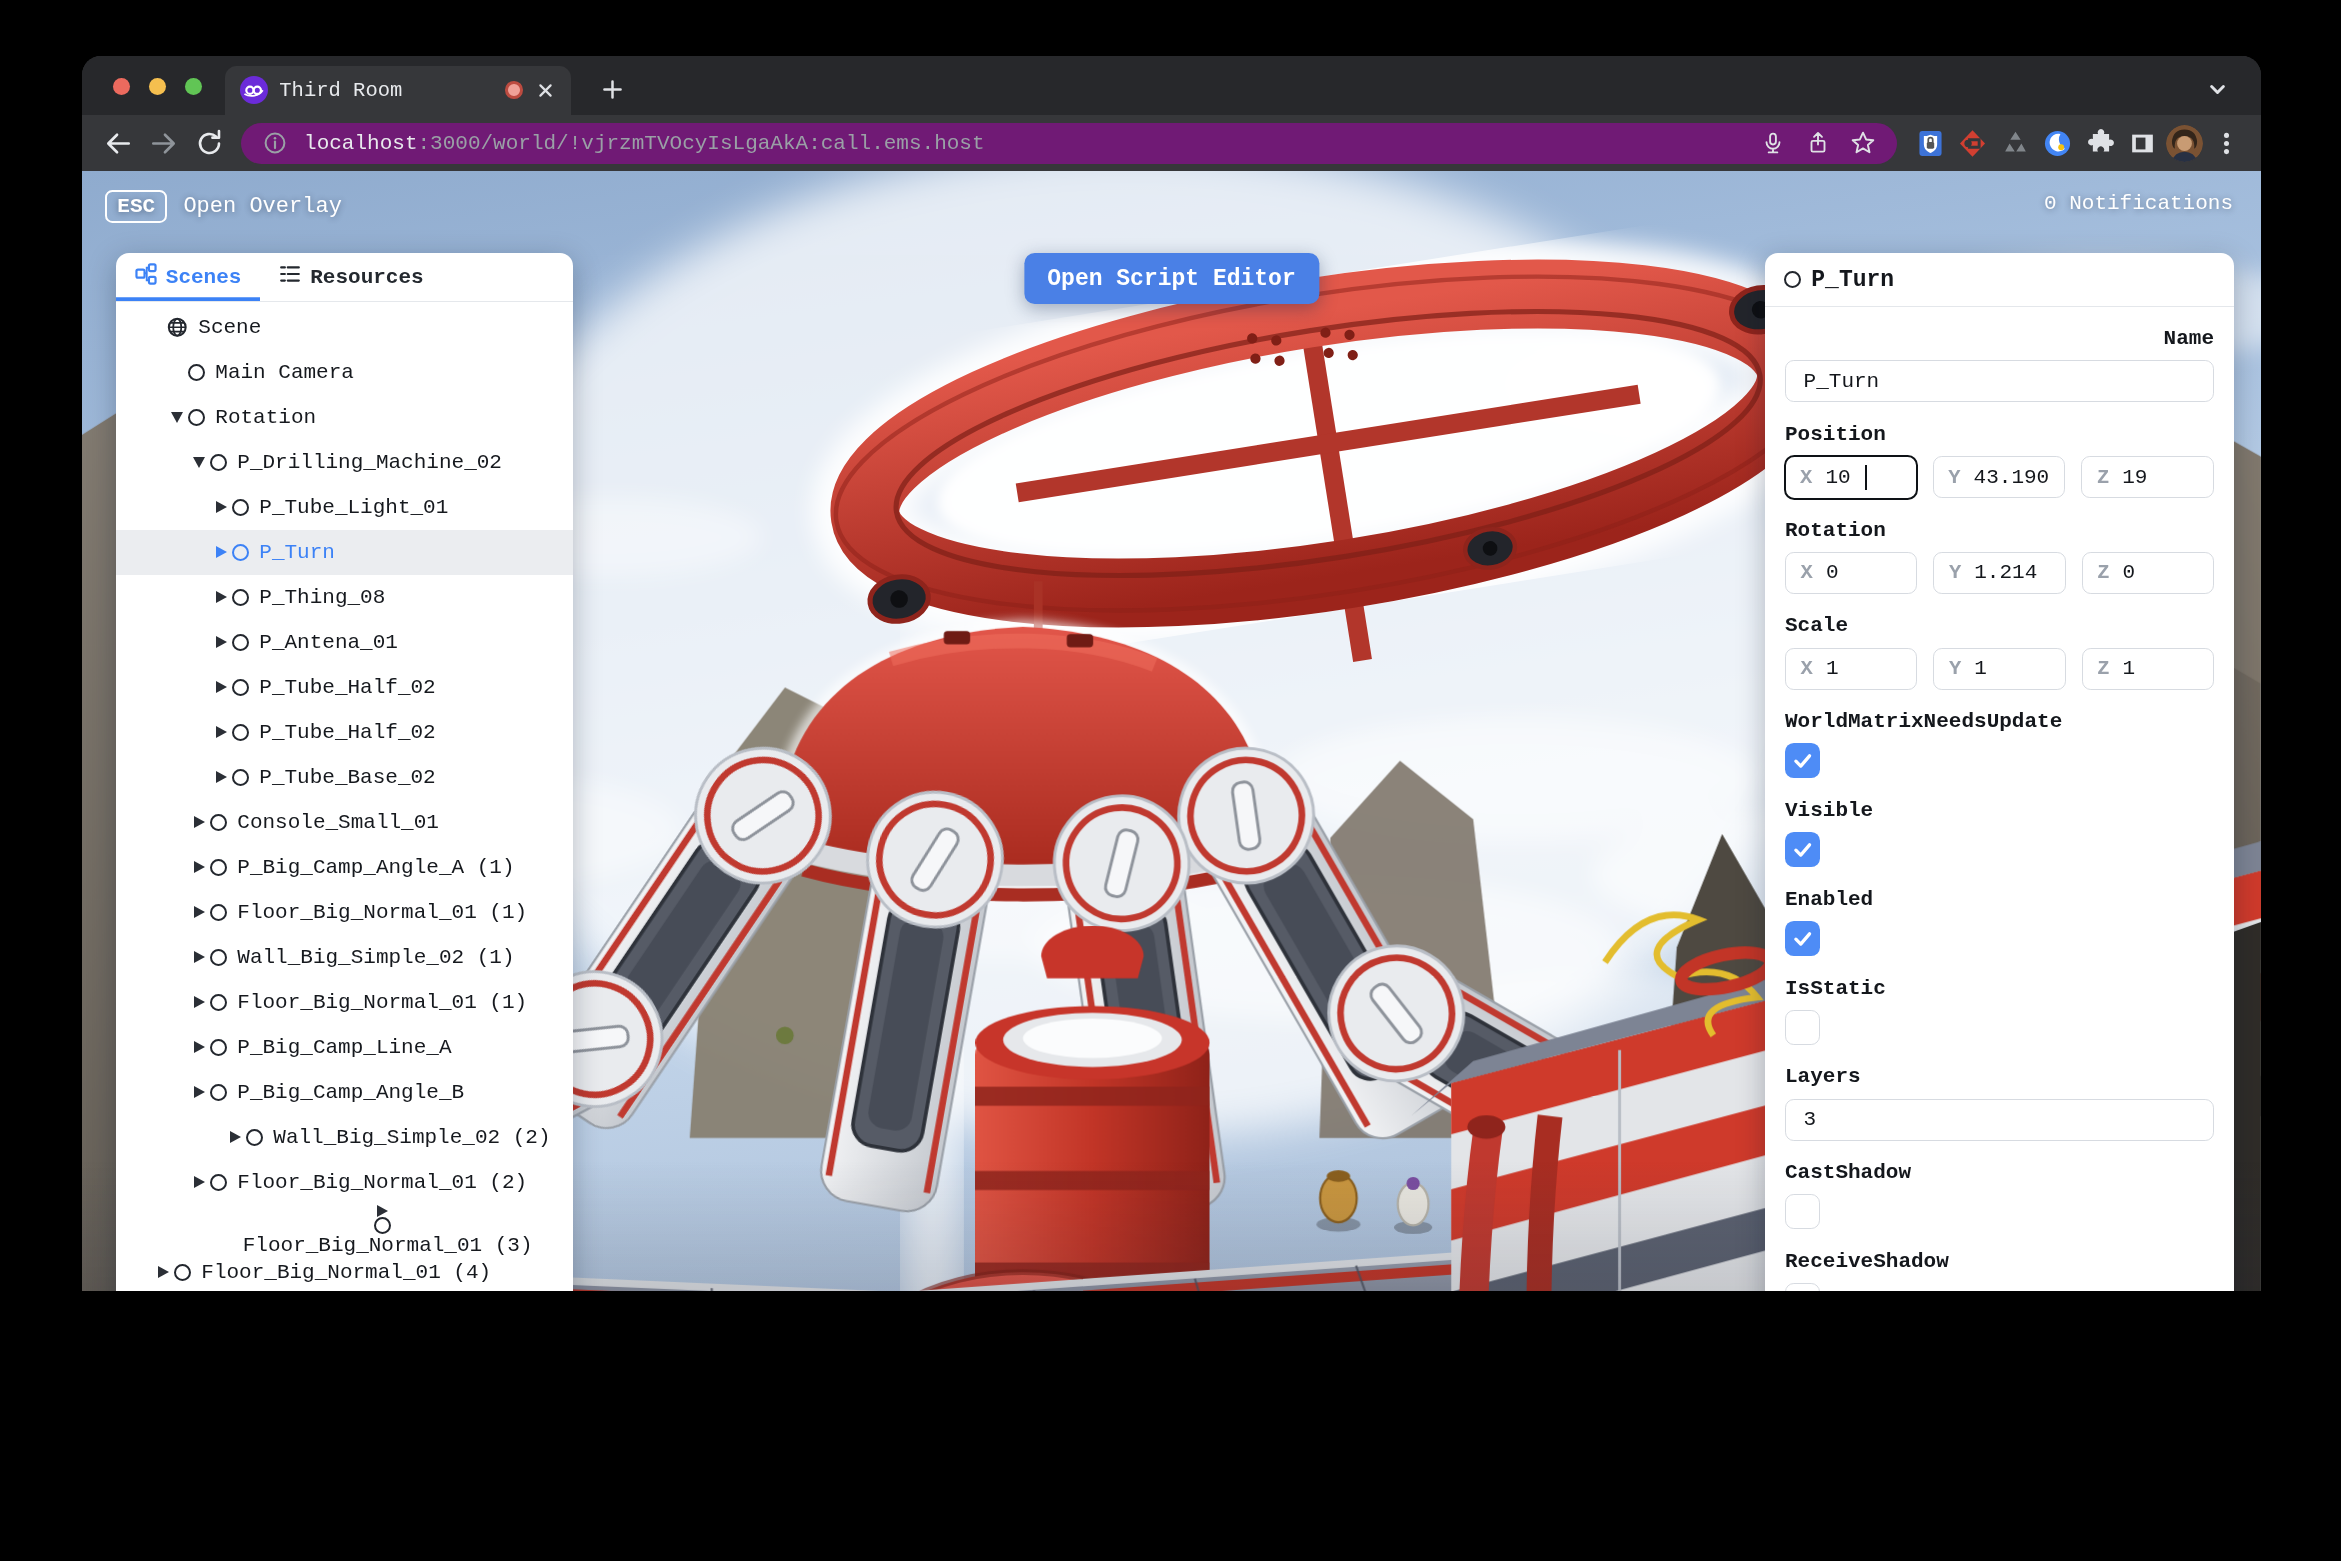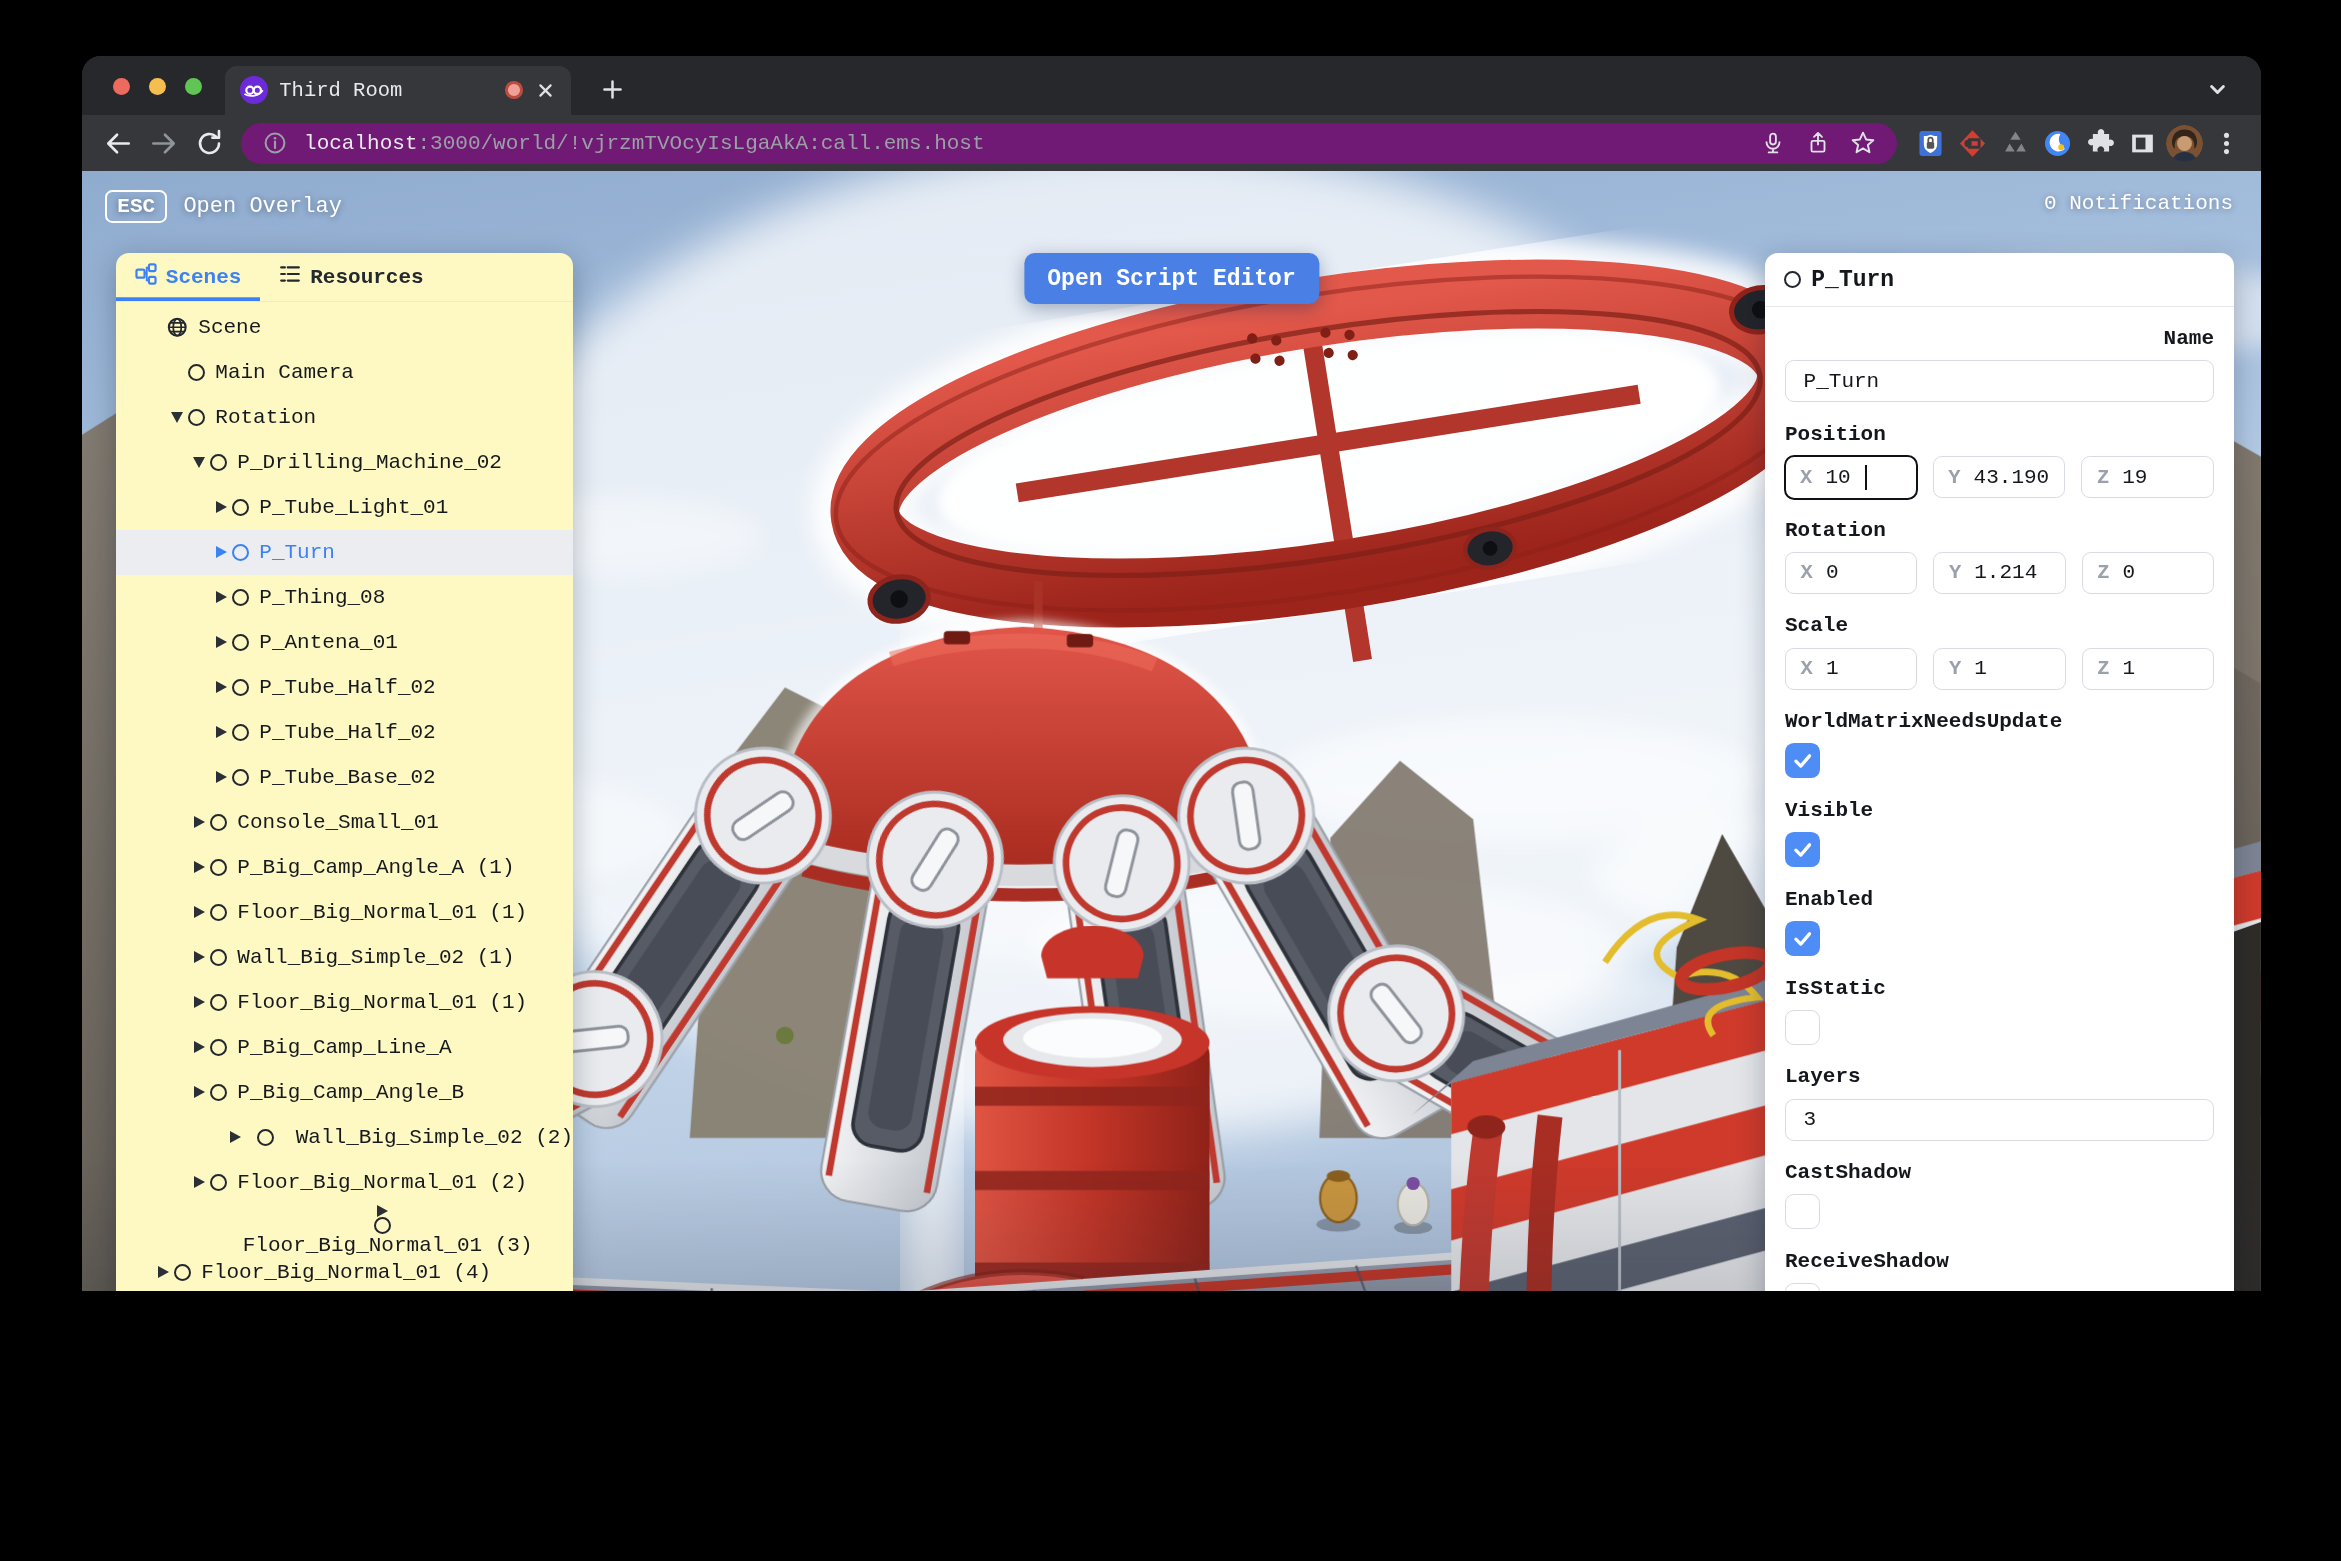--- a/index.html
+++ b/index.html
@@ -45,21 +45,21 @@
   .esc-label{font-size:22px;}
   .world-title{position:absolute;left:0;right:0;top:17.6px;text-align:center;font-size:25px;font-weight:600;
                color:#fff;text-shadow:0 0.7px 7.3px rgba(20,30,50,.45);z-index:5;}
   .notifications{position:absolute;right:28px;top:20.5px;font-size:21px;color:#fff;
                  text-shadow:0 0.7px 5.9px rgba(20,30,50,.4);z-index:5;}
   .script-btn{position:absolute;left:50%;transform:translateX(-50%);top:82px;height:51px;padding:0 23.4px;
               background:#4a80e6;color:#fff;font-size:23px;font-weight:600;border:none;border-radius:10.3px;
               font-family:inherit;z-index:6;box-shadow:0 4.4px 17.6px rgba(20,40,80,.35);}
 
   
-  .left-panel{position:absolute;left:34px;top:82px;width:457px;height:1170px;background:#fef9c3;
+  .left-panel{position:absolute;left:34px;top:82px;width:457px;height:1170px;background:#ffffff;
               border-radius:13px;z-index:10;box-shadow:0 7.3px 29px rgba(10,20,40,.28);overflow:hidden;
               display:flex;flex-direction:column;}
   .lp-tabs{display:flex;border-bottom:1.5px solid #e5e8ec;flex:none;}
   .lp-tab{height:48px;display:flex;align-items:center;gap:8.8px;padding:0 19px;font-size:21px;font-weight:600;color:#24292f;}
   .lp-tab.active{color:#3c82f6;box-shadow:inset 0 -3.7px 0 #3c82f6;}
   .tree{flex:1;overflow:hidden;padding-top:2.9px;}
   .tree-row{height:45px;display:flex;align-items:center;font-size:21px;color:#16191e;}
   .tree-row.selected{background:#ebedf0;color:#3c82f6;}
   .caret{width:22px;flex:none;display:flex;align-items:center;justify-content:center;}
   .caret i{display:block;width:0;height:0;}
@@ -614,21 +614,21 @@
               <span class="node-circle"></span>
               <span class="tree-label">P_Big_Camp_Line_A</span>
             </div>
             <div class="tree-row" style="padding-left: 72px;">
               <span class="caret caret-right">
                 <i></i>
               </span>
               <span class="node-circle"></span>
               <span class="tree-label">P_Big_Camp_Angle_B</span>
             </div>
-            <div class="tree-row" style="padding-left: 108px; justify-content: space-between;">
+            <div class="tree-row" style="padding-left: 108px;">
               <span class="caret caret-right">
                 <i></i>
               </span>
               <span class="node-circle"></span>
               <span class="tree-label">Wall_Big_Simple_02 (2)</span>
             </div>
             <div class="tree-row" style="padding-left: 72px;">
               <span class="caret caret-right">
                 <i></i>
               </span>

